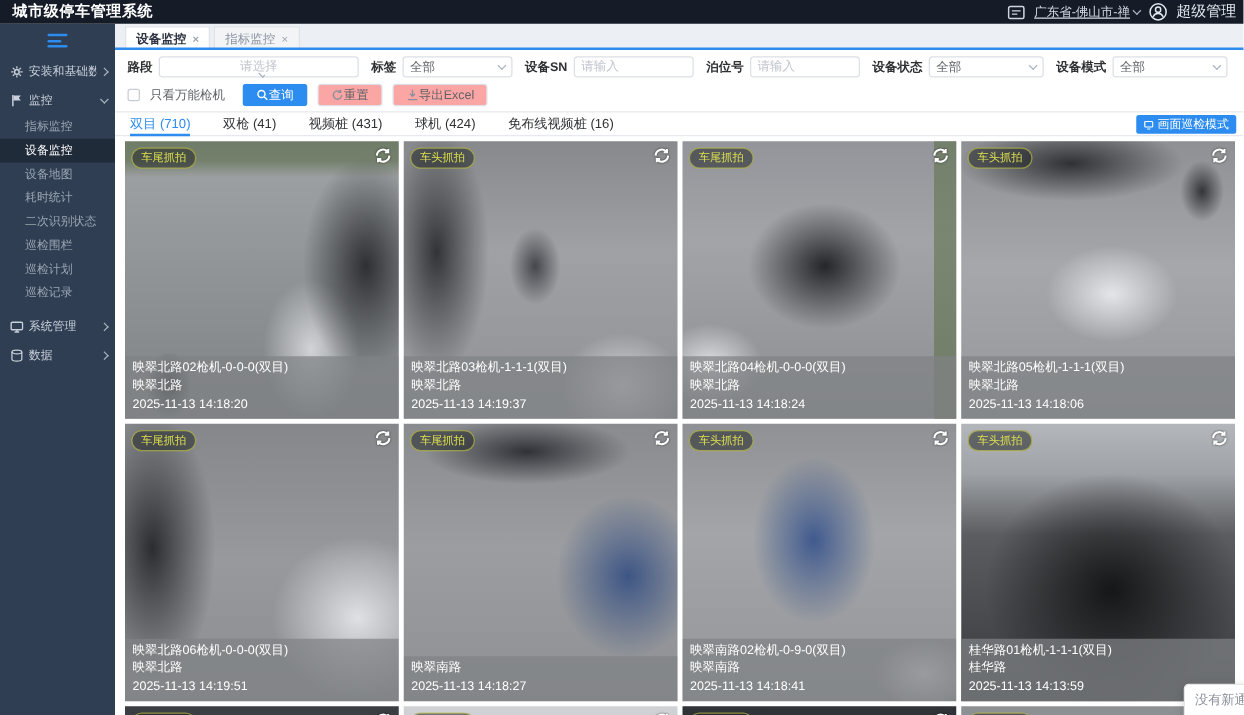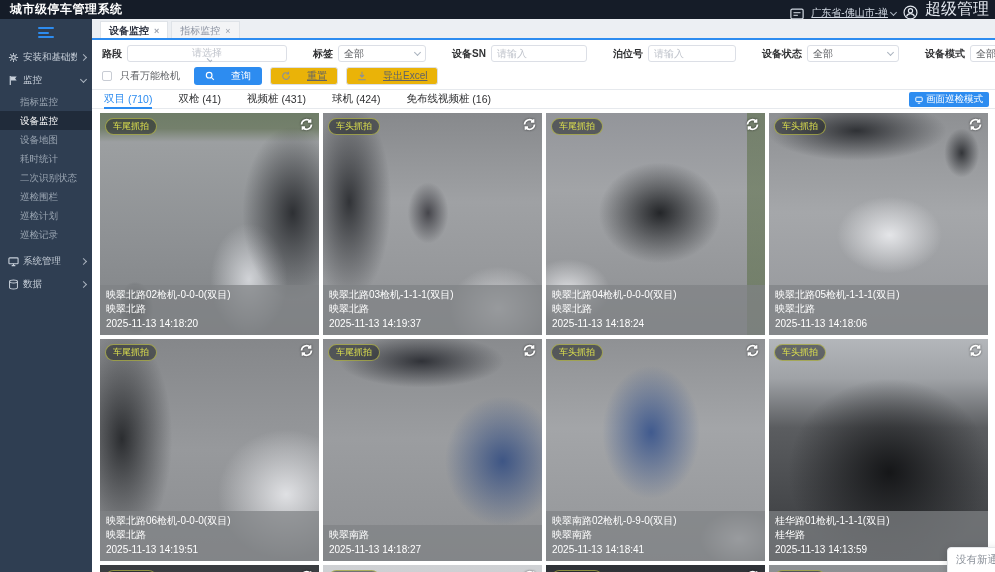--- a/index.html
+++ b/index.html
@@ -4,28 +4,28 @@
 <style>
   * { margin:0; padding:0; box-sizing:border-box; }
   html,body { width:995px; height:572px; overflow:hidden; }
   body { font-family:"Liberation Sans","DejaVu Sans",sans-serif; background:#fff; }
   .app { position:relative; width:995px; height:572px; overflow:hidden; background:#fff;padding-left:48px; }
 
   
   .header { position:absolute; top:0; left:0; right:0; height:19px; background:#151c28;
     display:flex; align-items:center; justify-content:space-between; padding:0 6px 0 10px; z-index:30; }
   .header .title { color:#fff; font-size:12px; font-weight:bold; letter-spacing:.5px; white-space:nowrap; }
-  .header-right { display:flex; align-items:flex-end; gap:7px; white-space:nowrap; }
+  .header-right { display:flex; align-items:center; gap:7px; white-space:nowrap; }
   .hdr-ico { width:14px; height:12px; display:inline-flex; }
   .region-link { color:#d3dae4; font-size:10px; text-decoration:underline; display:inline-flex; align-items:center; gap:3px; cursor:pointer; }
   .chev { display:inline-block; width:5px; height:5px; border-right:1px solid #aab3bf; border-bottom:1px solid #aab3bf; }
   .chev.down { transform:rotate(45deg); margin-top:-2px; }
   .chev.right { transform:rotate(-45deg); }
   .avatar { width:15px; height:15px; flex:0 0 auto; }
-  .username { color:#e2e7ee; font-size:16px; }
+  .username { color:#e2e7ee; font-size:12px; }
 
   
   .sidebar { position:absolute; top:19px; left:0; width:92px; bottom:0; background:#2f3e52; z-index:20; }
   .collapse-row { height:27px; display:flex; align-items:center; justify-content:center; }
   .hamburger { width:16px; height:11px; display:flex; flex-direction:column; justify-content:space-between; cursor:pointer; }
   .hamburger i { display:block; height:2px; background:#2d8cf0; border-radius:1px; }
   .hamburger i:nth-child(2){ width:70%; }
   .menu-group { height:23px; display:flex; align-items:center; gap:4px; padding:0 6px 0 8px; color:#c8d0da; font-size:9.5px; cursor:pointer; white-space:nowrap; }
   .menu-group .glabel { flex:1; overflow:hidden; }
   .micon { width:11px; height:11px; flex:0 0 auto; display:inline-flex; }
@@ -38,38 +38,38 @@
 
   .tabbar { position:relative; height:21px; background:#eceff3; display:flex; align-items:flex-end; padding-left:8px; }
   .tabbar::after { content:""; position:absolute; left:0; right:0; bottom:0; height:2px; background:#2d8cf0; }
   .tab { height:19px; display:flex; align-items:center; gap:5px; padding:0 8px; font-size:10px; border:1px solid #dfe3e8; border-bottom:none; margin-right:3px; cursor:pointer; }
   .tab.active { background:#fff; color:#2f3442; font-weight:bold; }
   .tab.inactive { background:#f3f4f6; color:#8a91a0; }
   .tab-close { font-size:9px; color:#9aa0ab; line-height:1; cursor:pointer; }
 
   .filter-panel { background:#fff; padding:5px 8px 4px 10px; }
   .f-row { display:flex; align-items:center; }
-  .f-row1 { gap:26px; flex-wrap:nowrap; }
+  .f-row1 { gap:10px; flex-wrap:nowrap; }
   .f-item { display:flex; align-items:center; gap:5px; white-space:nowrap; }
   .f-label { font-size:10px; color:#303133; font-weight:bold; }
   .ctrl { height:17px; border:1px solid #dcdfe6; border-radius:3px; background:#fff; display:flex; align-items:center;
     padding:0 5px; font-size:10px; color:#606266; }
   .ctrl .ph-text { color:#c0c4cc; }
   .ctrl .val { flex:1; }
   .ctrl input { border:none; outline:none; width:100%; font-size:10px; color:#606266; font-family:inherit; }
   .ctrl input::placeholder { color:#c0c4cc; }
   .sel-caret { margin-left:4px; }
   .w-road{width:160px;flex-direction:column;} .w-tag{width:88px;} .w-sn{width:96px;} .w-berth{width:88px;} .w-status{width:92px;} .w-mode{width:92px;}
 
   .f-row2 { margin-top:5px; gap:8px; }
   .checkbox { width:10px; height:10px; border:1px solid #c8ccd4; border-radius:2px; background:#fff; cursor:pointer; }
   .cb-label { font-size:10px; color:#606266; margin-right:6px; }
-  .btn { height:18px; display:inline-flex; align-items:center; gap:16px; padding:0 10px; border-radius:3px; font-size:10px; cursor:pointer; border:1px solid transparent; }
+  .btn { height:18px; display:inline-flex; align-items:center; gap:0; padding:0 10px; border-radius:3px; font-size:10px; cursor:pointer; border:1px solid transparent; }
   .btn-primary { background:#2d8cf0; color:#fff; }
-  .btn-plain { background:#eab308; border-color:#dcdfe6; color:#606266;text-decoration:underline; }
+  .btn-plain { background:#fca5a5; border-color:#dcdfe6; color:#606266; }
   .bico { width:10px; height:10px; display:inline-flex; }
 
   .subtabs { position:relative; height:20px; border-top:1px solid #e6e9ed; border-bottom:1px solid #e6e9ed;
     display:flex; align-items:center; gap:26px; padding-left:12px; background:#fff; }
   .subtab { font-size:10.5px; color:#303133; cursor:pointer; height:100%; display:flex; align-items:center; position:relative; white-space:nowrap; }
   .subtab.active { color:#2d8cf0; }
   .subtab.active::after { content:""; position:absolute; left:0; right:0; bottom:-1px; height:2px; background:#2d8cf0; }
   .patrol-btn { position:absolute; right:6px; top:2px; height:15px; background:#2d8cf0; color:#fff; font-size:9.5px;
     display:inline-flex; align-items:center; gap:3px; padding:0 6px; border-radius:2px; cursor:pointer; }
   .patrol-btn .bico { width:8px; height:8px; }

